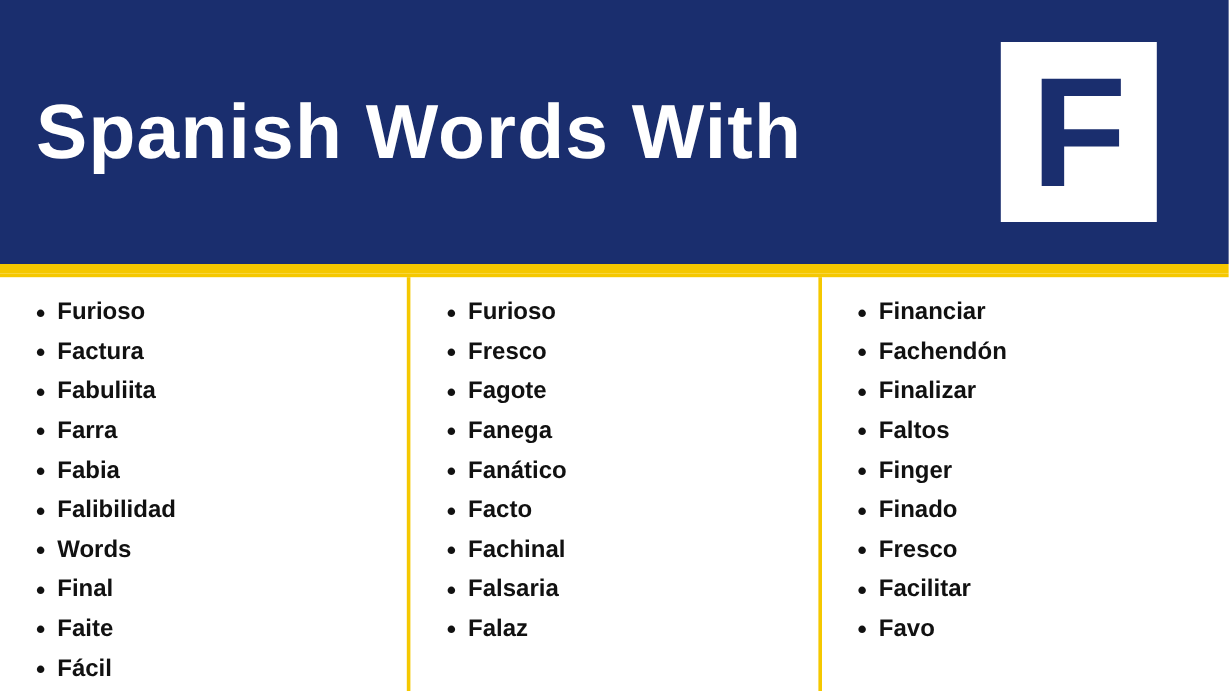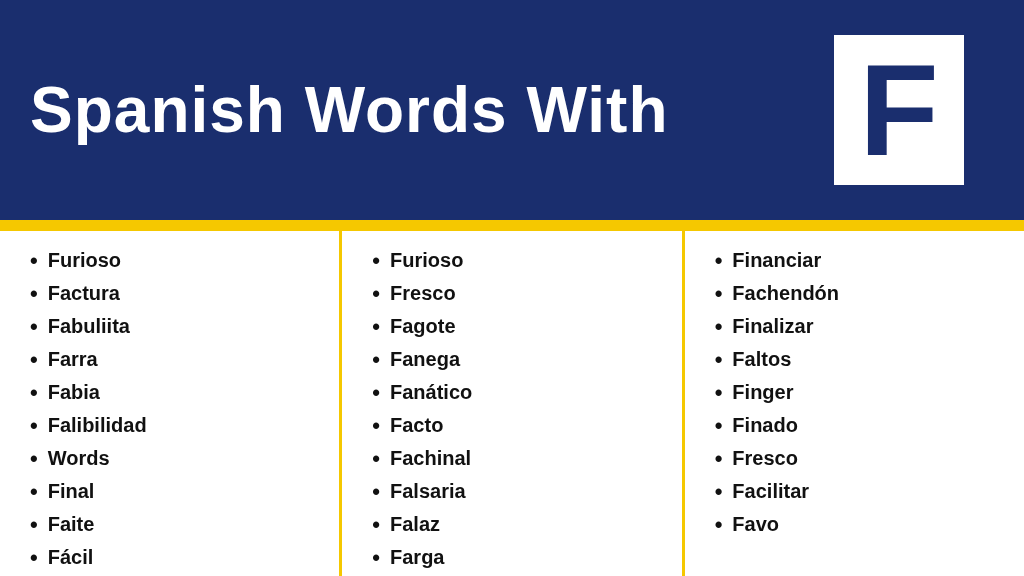--- a/index.html
+++ b/index.html
@@ -124,21 +124,20 @@
     <ul class="word-list" id="col2">
         <li>Furioso</li>
         <li>Fresco</li>
         <li>Fagote</li>
         <li>Fanega</li>
         <li>Fanático</li>
         <li>Facto</li>
         <li>Fachinal</li>
         <li>Falsaria</li>
         <li>Falaz</li>
-        <li>Farga</li>
       </ul>
   </div>
   <div class="column">
     <ul class="word-list" id="col3">
         <li>Financiar</li>
         <li>Fachendón</li>
         <li>Finalizar</li>
         <li>Faltos</li>
         <li>Finger</li>
         <li>Finado</li>

